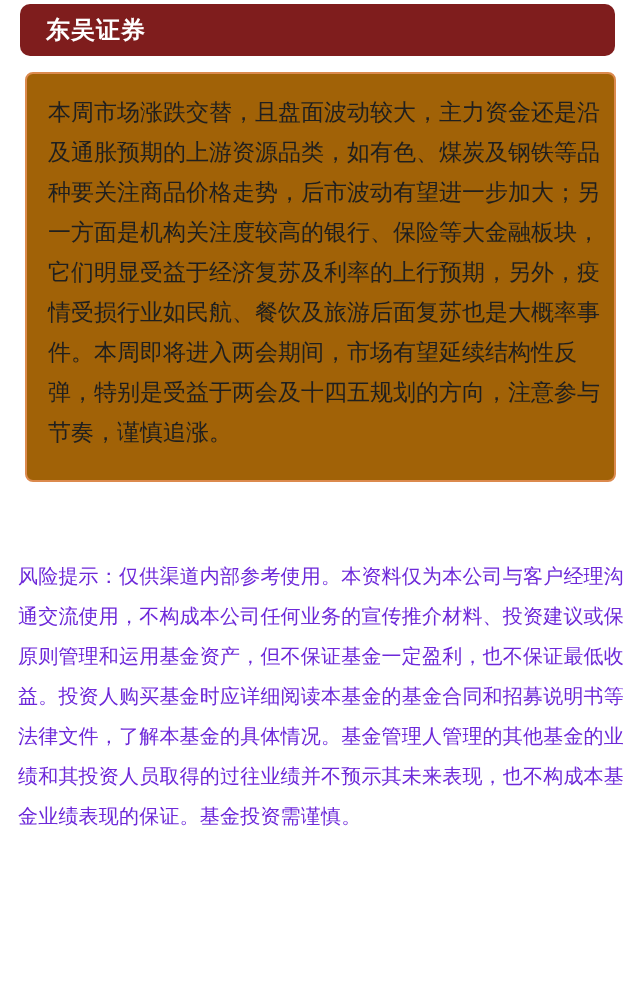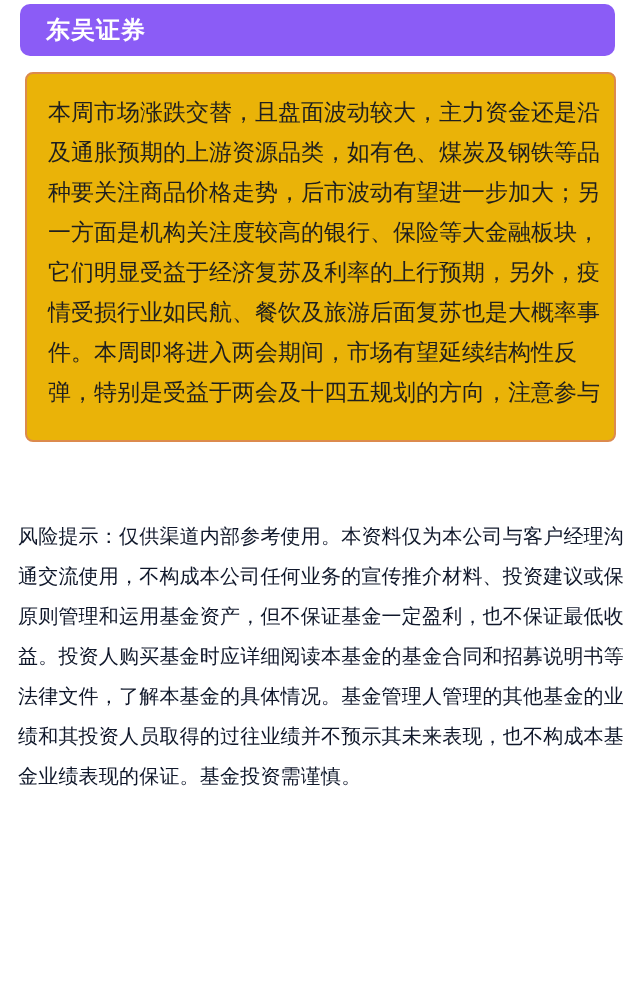--- a/index.html
+++ b/index.html
@@ -12,57 +12,57 @@
     width: 640px;
     min-height: 995px;
     background: #ffffff;
     font-family: "Liberation Sans", sans-serif;
     overflow: hidden;
   }
   .brand-bar {
     margin: 4px 0 0 20px;
     width: 595px;
     height: 52px;
-    background: #8b5cf6;
+    background: #7f1d1d;
     border-radius: 10px;
     display: flex;
     align-items: center;
     padding-left: 26px;
     box-sizing: border-box;
   }
   .brand-title {
     color: #ffffff;
     font-size: 24px;
     font-weight: 700;
     letter-spacing: 1px;
     line-height: 1;
   }
   .summary-box {
     margin: 16px 0 0 25px;
     width: 591px;
     box-sizing: border-box;
     border: 2px solid #DC8A4E;
     border-radius: 8px;
     padding: 18px 20px 28px 21px;
-    background: #eab308;
+    background: #a16207;
   }
   .summary-text {
     font-size: 23px;
     line-height: 40px;
     color: #1f1f1f;
     letter-spacing: 0;
   }
   .summary-text div {
     white-space: nowrap;
   }
   .disclaimer {
     margin: 74px 18px 0 18px;
     font-size: 20px;
     line-height: 40px;
-    color: #0f172a;
+    color: #6d28d9;
     letter-spacing: 0.2px;
   }
   .disclaimer div {
     white-space: nowrap;
   }
 </style>
 </head>
 <body>
 
 <div class="page">
@@ -74,20 +74,21 @@
   <div class="summary-box">
     <div class="summary-text">
         <div>本周市场涨跌交替，且盘面波动较大，主力资金还是沿</div>
         <div>及通胀预期的上游资源品类，如有色、煤炭及钢铁等品</div>
         <div>种要关注商品价格走势，后市波动有望进一步加大；另</div>
         <div>一方面是机构关注度较高的银行、保险等大金融板块，</div>
         <div>它们明显受益于经济复苏及利率的上行预期，另外，疫</div>
         <div>情受损行业如民航、餐饮及旅游后面复苏也是大概率事</div>
         <div>件。本周即将进入两会期间，市场有望延续结构性反</div>
         <div>弹，特别是受益于两会及十四五规划的方向，注意参与</div>
+        <div>节奏，谨慎追涨。</div>
       </div>
   </div>
 
   <div class="disclaimer">
       <div>风险提示：仅供渠道内部参考使用。本资料仅为本公司与客户经理沟</div>
       <div>通交流使用，不构成本公司任何业务的宣传推介材料、投资建议或保</div>
       <div>原则管理和运用基金资产，但不保证基金一定盈利，也不保证最低收</div>
       <div>益。投资人购买基金时应详细阅读本基金的基金合同和招募说明书等</div>
       <div>法律文件，了解本基金的具体情况。基金管理人管理的其他基金的业</div>
       <div>绩和其投资人员取得的过往业绩并不预示其未来表现，也不构成本基</div>

